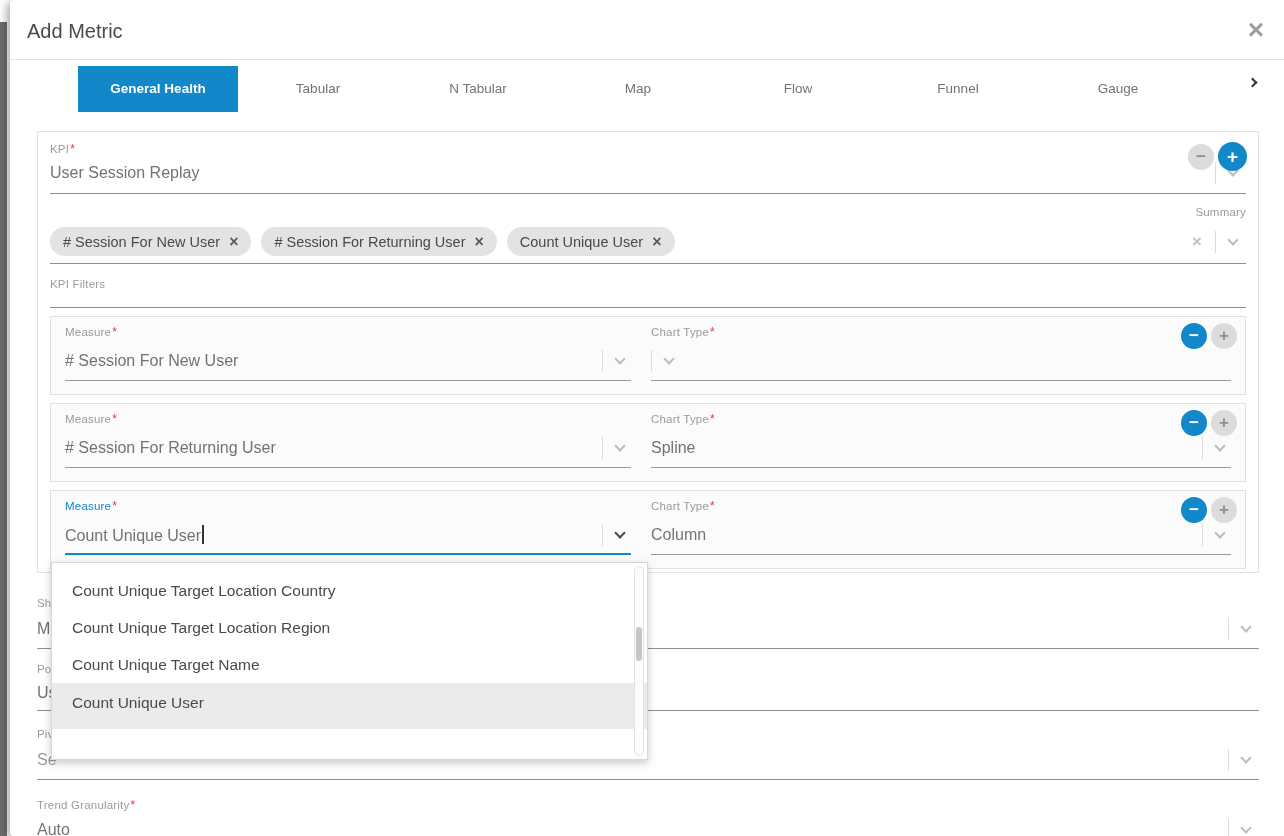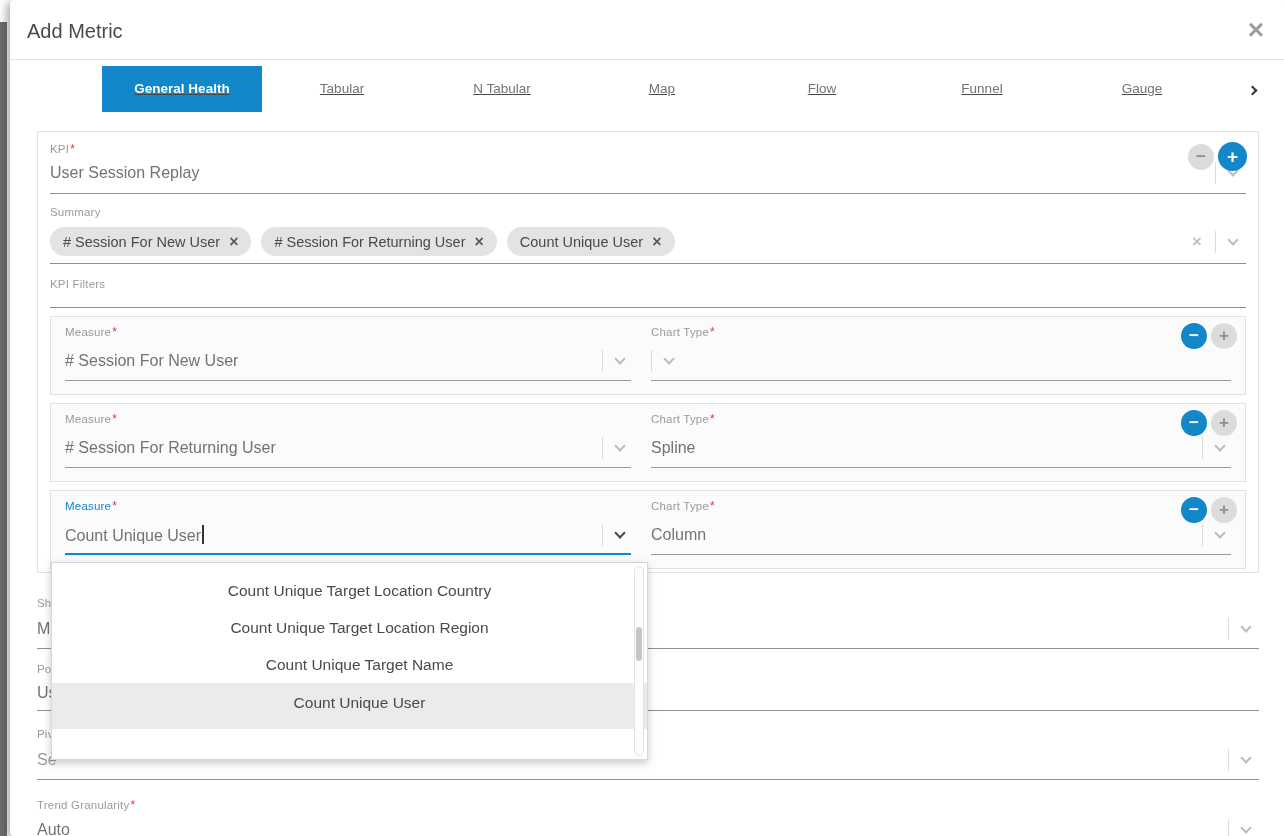--- a/index.html
+++ b/index.html
@@ -12,21 +12,21 @@
   .modal { position:absolute; left:10px; top:0; width:1277px; height:836px; background:#fff;
     border-radius:4px; box-shadow:-3px 2px 10px rgba(0,0,0,.35); }
 
   
   .modal-header { height:60px; padding:20px 23px 0 17px; border-bottom:1px solid #e4e4e4; position:relative; }
   .modal-title { font-size:20px; color:#4a4a4a; }
   .close-btn { position:absolute; right:23px; top:16px; font-size:28px; font-weight:bold;
     color:#9e9e9e; line-height:1; cursor:pointer; }
 
   
-  .tabs { display:flex; align-items:center; height:46px; margin:6px 23px 0 92px;text-decoration:underline; }
+  .tabs { display:flex; height:46px; margin:6px 23px 0 68px; }
   .tab { width:160px; height:46px; line-height:46px; text-align:center; font-size:13.5px;
     color:#737373; cursor:pointer; white-space:nowrap; }
   .tab.active { background:var(--accent); color:#fff; font-weight:bold; }
   .tab-next { margin-left:auto; padding:6px 8px; cursor:pointer; }
 
   .chev { display:inline-block; width:8px; height:8px; border-right:2px solid #bdbdbd;
     border-bottom:2px solid #bdbdbd; transform:rotate(45deg); margin-top:-4px; }
   .chev.dark { border-color:#4a4a4a; }
   .chev.right { width:7px; height:7px; border-width:2px; border-color:#333; transform:rotate(-45deg); }
 
@@ -44,21 +44,21 @@
   .sep { width:1px; height:22px; background:#dcdcdc; }
   .clear-x { font-size:17px; font-weight:bold; color:#c2c2c2; line-height:1; }
 
   .box-actions { position:absolute; top:10px; right:11px; display:flex; align-items:center; gap:4px; z-index:3; }
   .circle-btn { width:26px; height:26px; border-radius:50%; display:flex; align-items:center;
     justify-content:center; font-size:17px; font-weight:bold; cursor:pointer; }
   .circle-btn.big { width:29px; height:29px; font-size:19px; }
   .circle-btn.primary { background:var(--accent); color:#fff; }
   .circle-btn.disabled { background:#dcdcdc; color:#8f8f8f; }
 
-  .summary-field { margin-top:12px; }
+  .summary-field { margin-top:12px;text-align:right; }
   .summary-field .f-row { padding:5px 4px 7px 0; }
   .chips { flex:1; display:flex; gap:10px; }
   .chip { display:inline-flex; align-items:center; gap:9px; background:#e3e3e3; height:29px;
     border-radius:15px; padding:0 13px; font-size:14.5px; color:#4a4a4a; white-space:nowrap; }
   .chip-x { font-size:16px; font-weight:bold; color:#5a5a5a; cursor:pointer; line-height:1; }
 
   .filters-field { margin-top:14px; }
   .filters-field .f-row { min-height:14px; padding:2px 0 5px; }
 
   
@@ -73,21 +73,21 @@
   .card.focused .measure-col .f-row { border-bottom:2px solid var(--accent); padding-bottom:7px; }
   .caret { display:inline-block; width:1.5px; height:19px; background:#333; margin-left:1px; vertical-align:-3px; }
 
   
   .bfield { position:relative; }
   .bf1 { margin-top:24px; } .bf2 { margin-top:14px; } .bf3 { margin-top:17px; } .bf4 { margin-top:18px; }
   .bfield .f-row { padding:5px 4px 8px 0; }
 
   
   .dropdown { position:absolute; left:41px; top:562px; width:597px; height:198px; background:#fff;
-    border:1px solid #d8d8d8; box-shadow:0 3px 8px rgba(0,0,0,.22); z-index:10; overflow:hidden;text-align:center; }
+    border:1px solid #d8d8d8; box-shadow:0 3px 8px rgba(0,0,0,.22); z-index:10; overflow:hidden; }
   .dd-clip { height:9px; overflow:hidden; }
   .dd-clip span { display:block; line-height:36px; margin-top:-27px; padding-left:20px;
     font-size:15.5px; color:#6a6a6a; }
   .dd-item { height:37px; line-height:37px; padding-left:20px; font-size:15.5px; color:#4a4a4a;
     cursor:pointer; white-space:nowrap; }
   .dd-item.selected { background:#ebebeb; height:46px; line-height:40px; }
   .dd-scroll { position:absolute; top:3px; right:3px; bottom:3px; width:10px;
     border:1px solid #e2e2e2; border-radius:5px; background:#fdfdfd; }
   .dd-thumb { position:absolute; top:60px; left:1px; right:1px; height:34px;
     background:#c6c6c6; border-radius:4px; }

